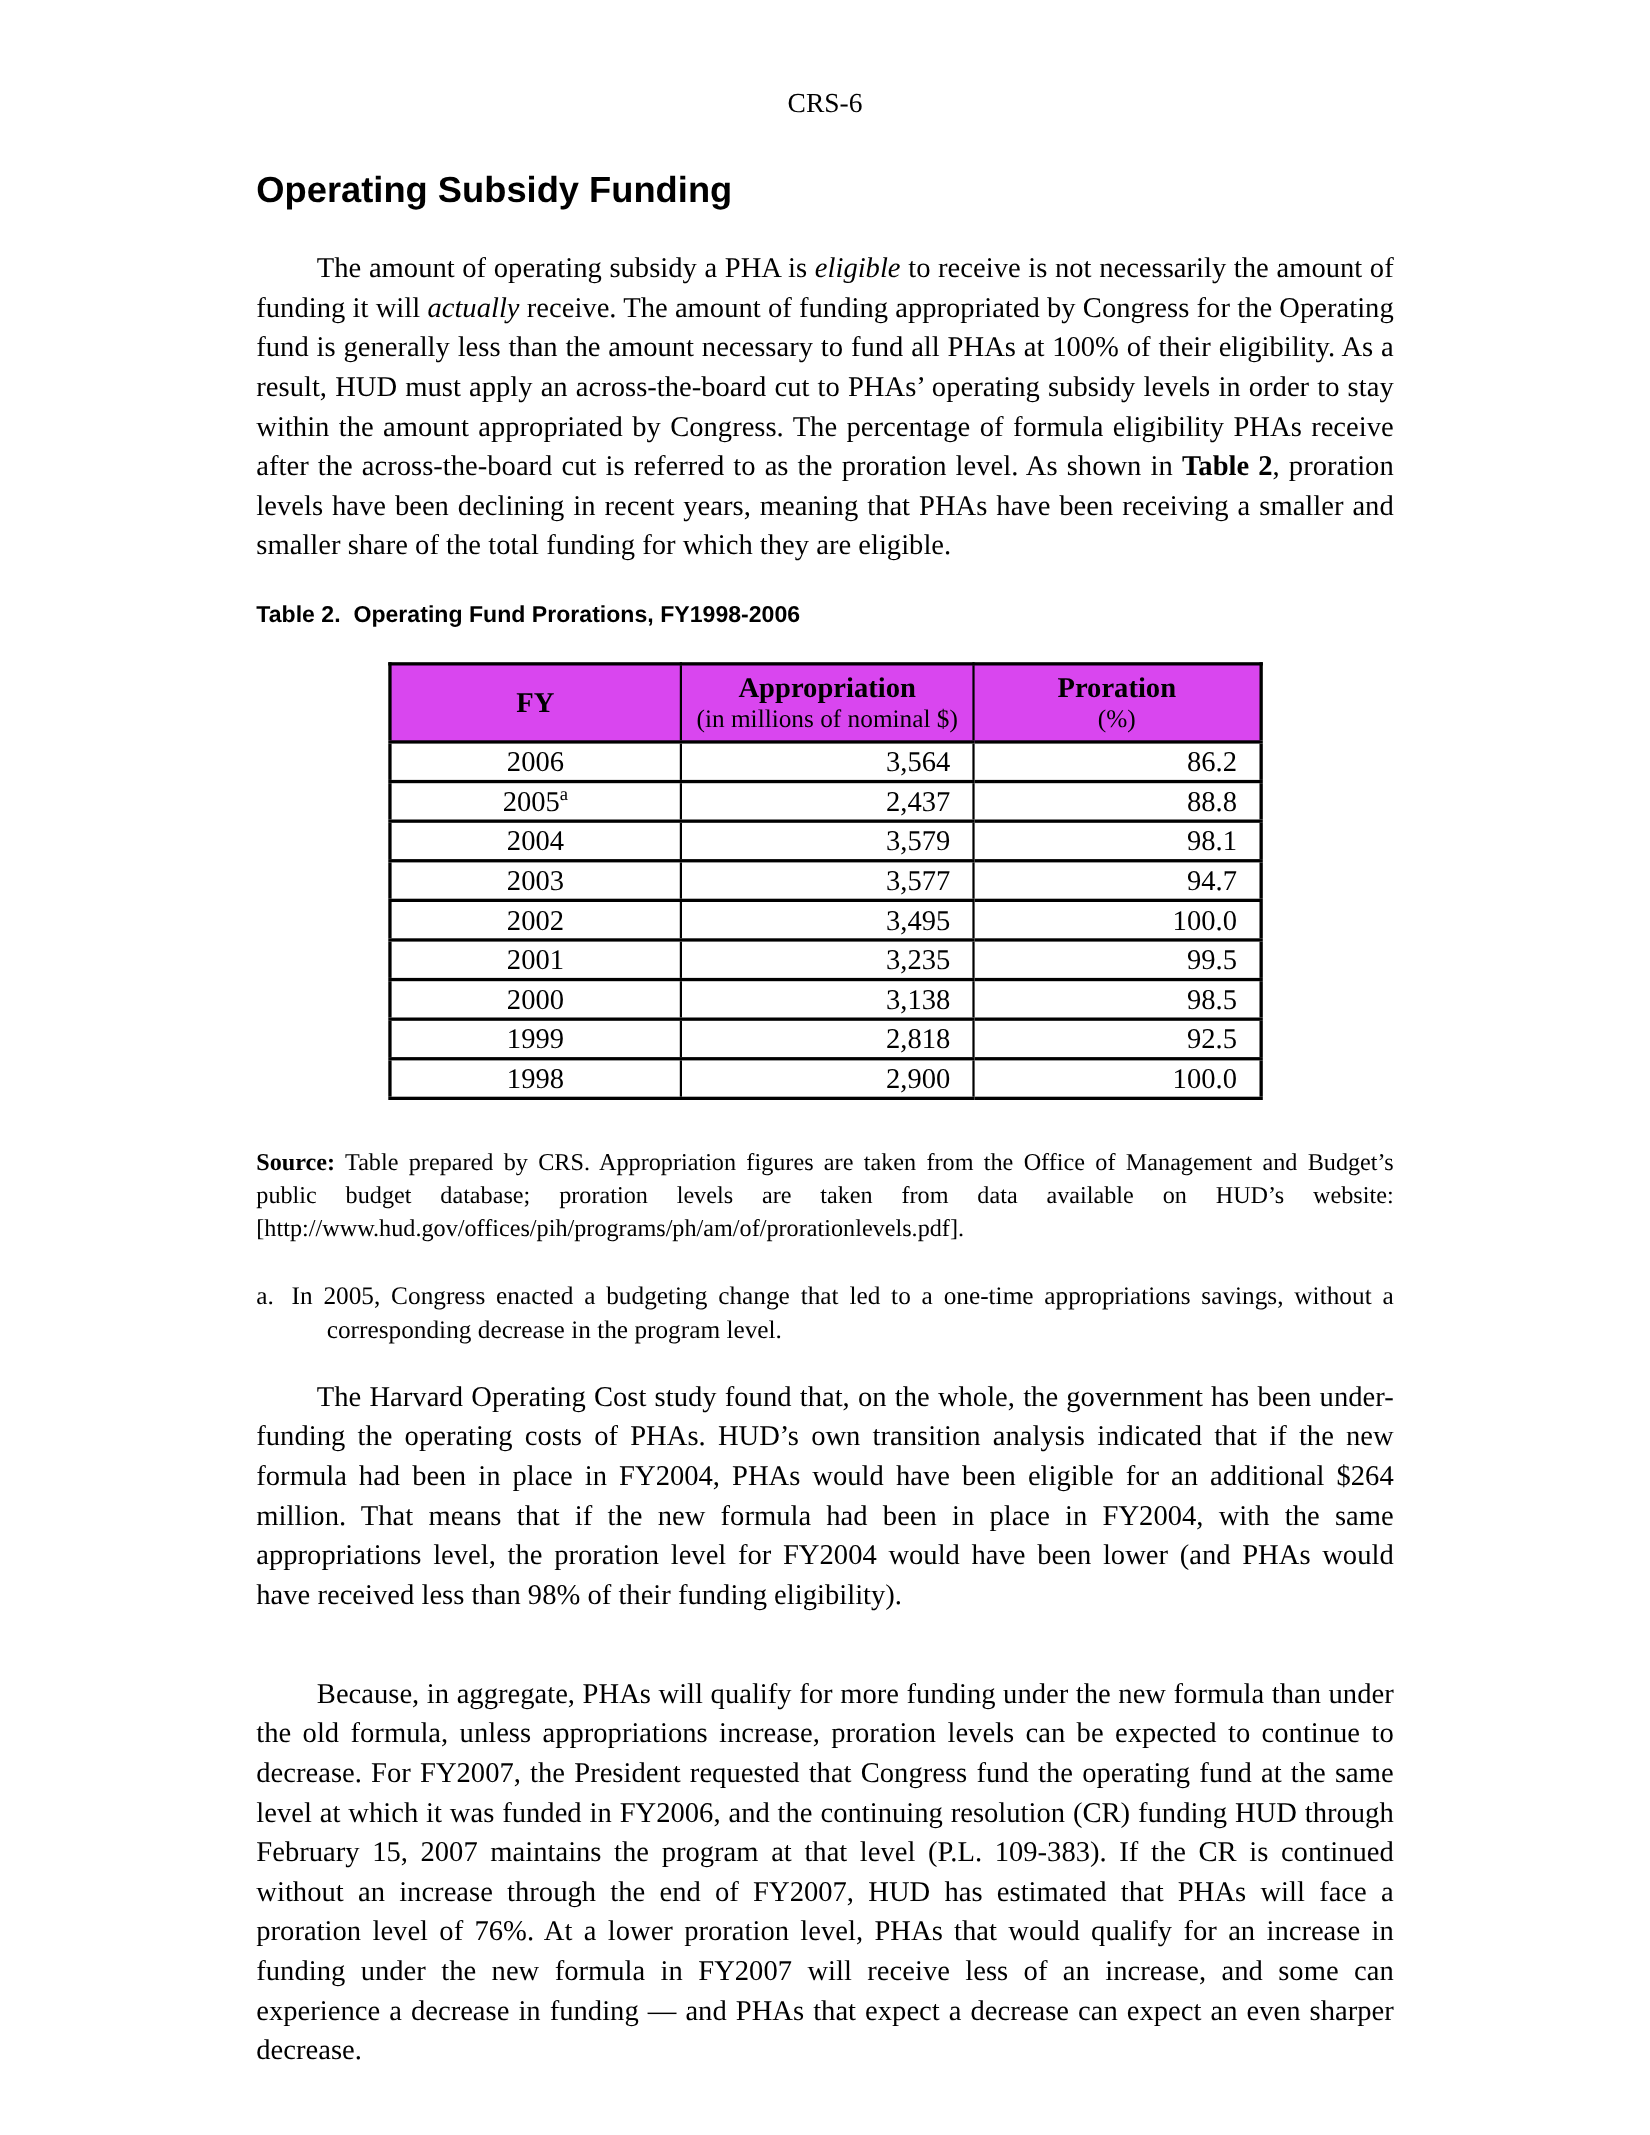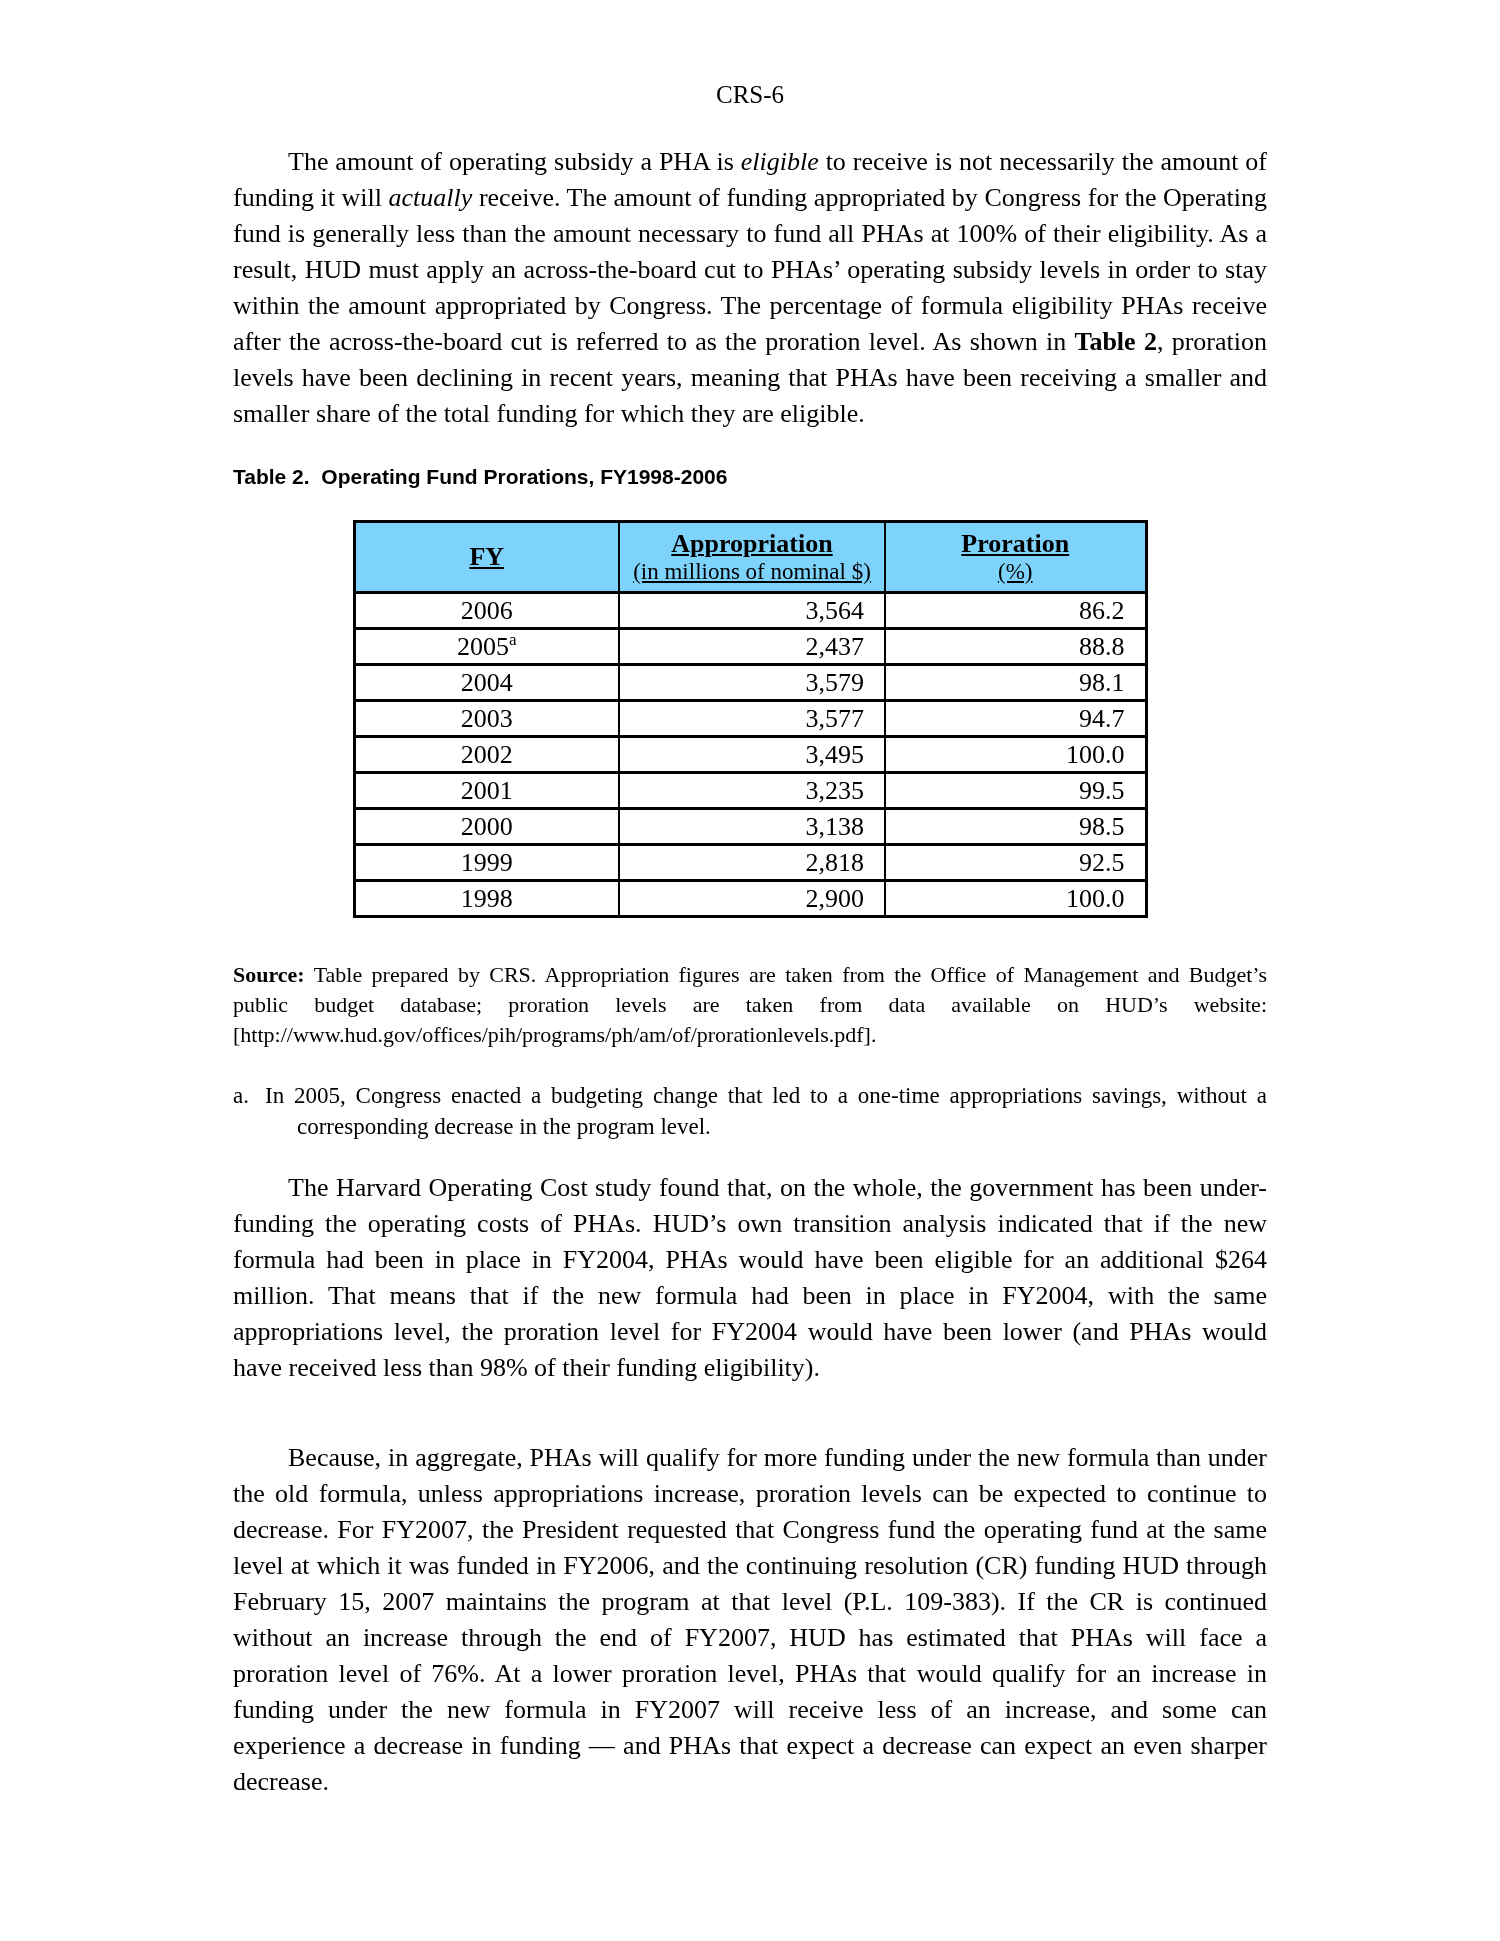--- a/index.html
+++ b/index.html
@@ -25,24 +25,23 @@
     font-family:"Liberation Sans", sans-serif; font-weight:bold;
     font-size:21px; line-height:34px; text-align:left; margin:28px 0 0 0;
     white-space:pre-wrap;
   }
   table.data-table {
     border-collapse:collapse; table-layout:fixed;
     width:792px; margin:26px auto 0 auto;
     border:3px solid #000;
   }
   .data-table th {
-    background:#7dd3fc; border:2px solid #000; border-bottom:3px solid #000;
+    background:#d946ef; border:2px solid #000; border-bottom:3px solid #000;
     font-weight:bold; font-size:26px; padding:6px 4px; text-align:center;
     vertical-align:middle;
-    text-decoration:underline;
   }
   .th-main { line-height:30px; }
   .th-sub { font-weight:normal; font-size:23px; line-height:26px; }
   .data-table td {
     border:2px solid #000; border-top:3px solid #000; border-bottom:3px solid #000;
     font-size:26px; height:31px; line-height:31px; padding:1px 3px;
     vertical-align:middle;
   }
   td.fy-cell { text-align:center; }
   td.num-cell { text-align:right; padding-right:20px; }
@@ -59,20 +58,21 @@
   .para2 { margin-top:28px; }
   .para3 { margin-top:54px; }
 </style>
 </head>
 <body>
 
 <div class="page">
 
   <div class="page-number">CRS-6</div>
 
+  <h1 class="section-title">Operating Subsidy Funding</h1>
 
   <p class="body-text"><span>The amount of operating subsidy a PHA is </span><i>eligible</i><span> to receive is not necessarily the amount of funding it will </span><i>actually</i><span> receive.  The amount of funding appropriated by Congress for the Operating fund is generally less than the amount necessary to fund all PHAs at 100% of their eligibility.  As a result, HUD must apply an across-the-board cut to PHAs’ operating subsidy levels in order to stay within the amount appropriated by Congress.  The percentage of formula eligibility PHAs receive after the across-the-board cut is referred to as the proration level.  As shown in </span><b>Table 2</b><span>, proration levels have been declining in recent years, meaning that PHAs have been receiving a smaller and smaller share of the total funding for which they are eligible.</span></p>
 
   <h2 class="table-title">Table 2.  Operating Fund Prorations, FY1998-2006</h2>
 
   <table class="data-table">
     <colgroup>
       <col style="width:265px">
       <col style="width:266px">
       <col style="width:261px">

